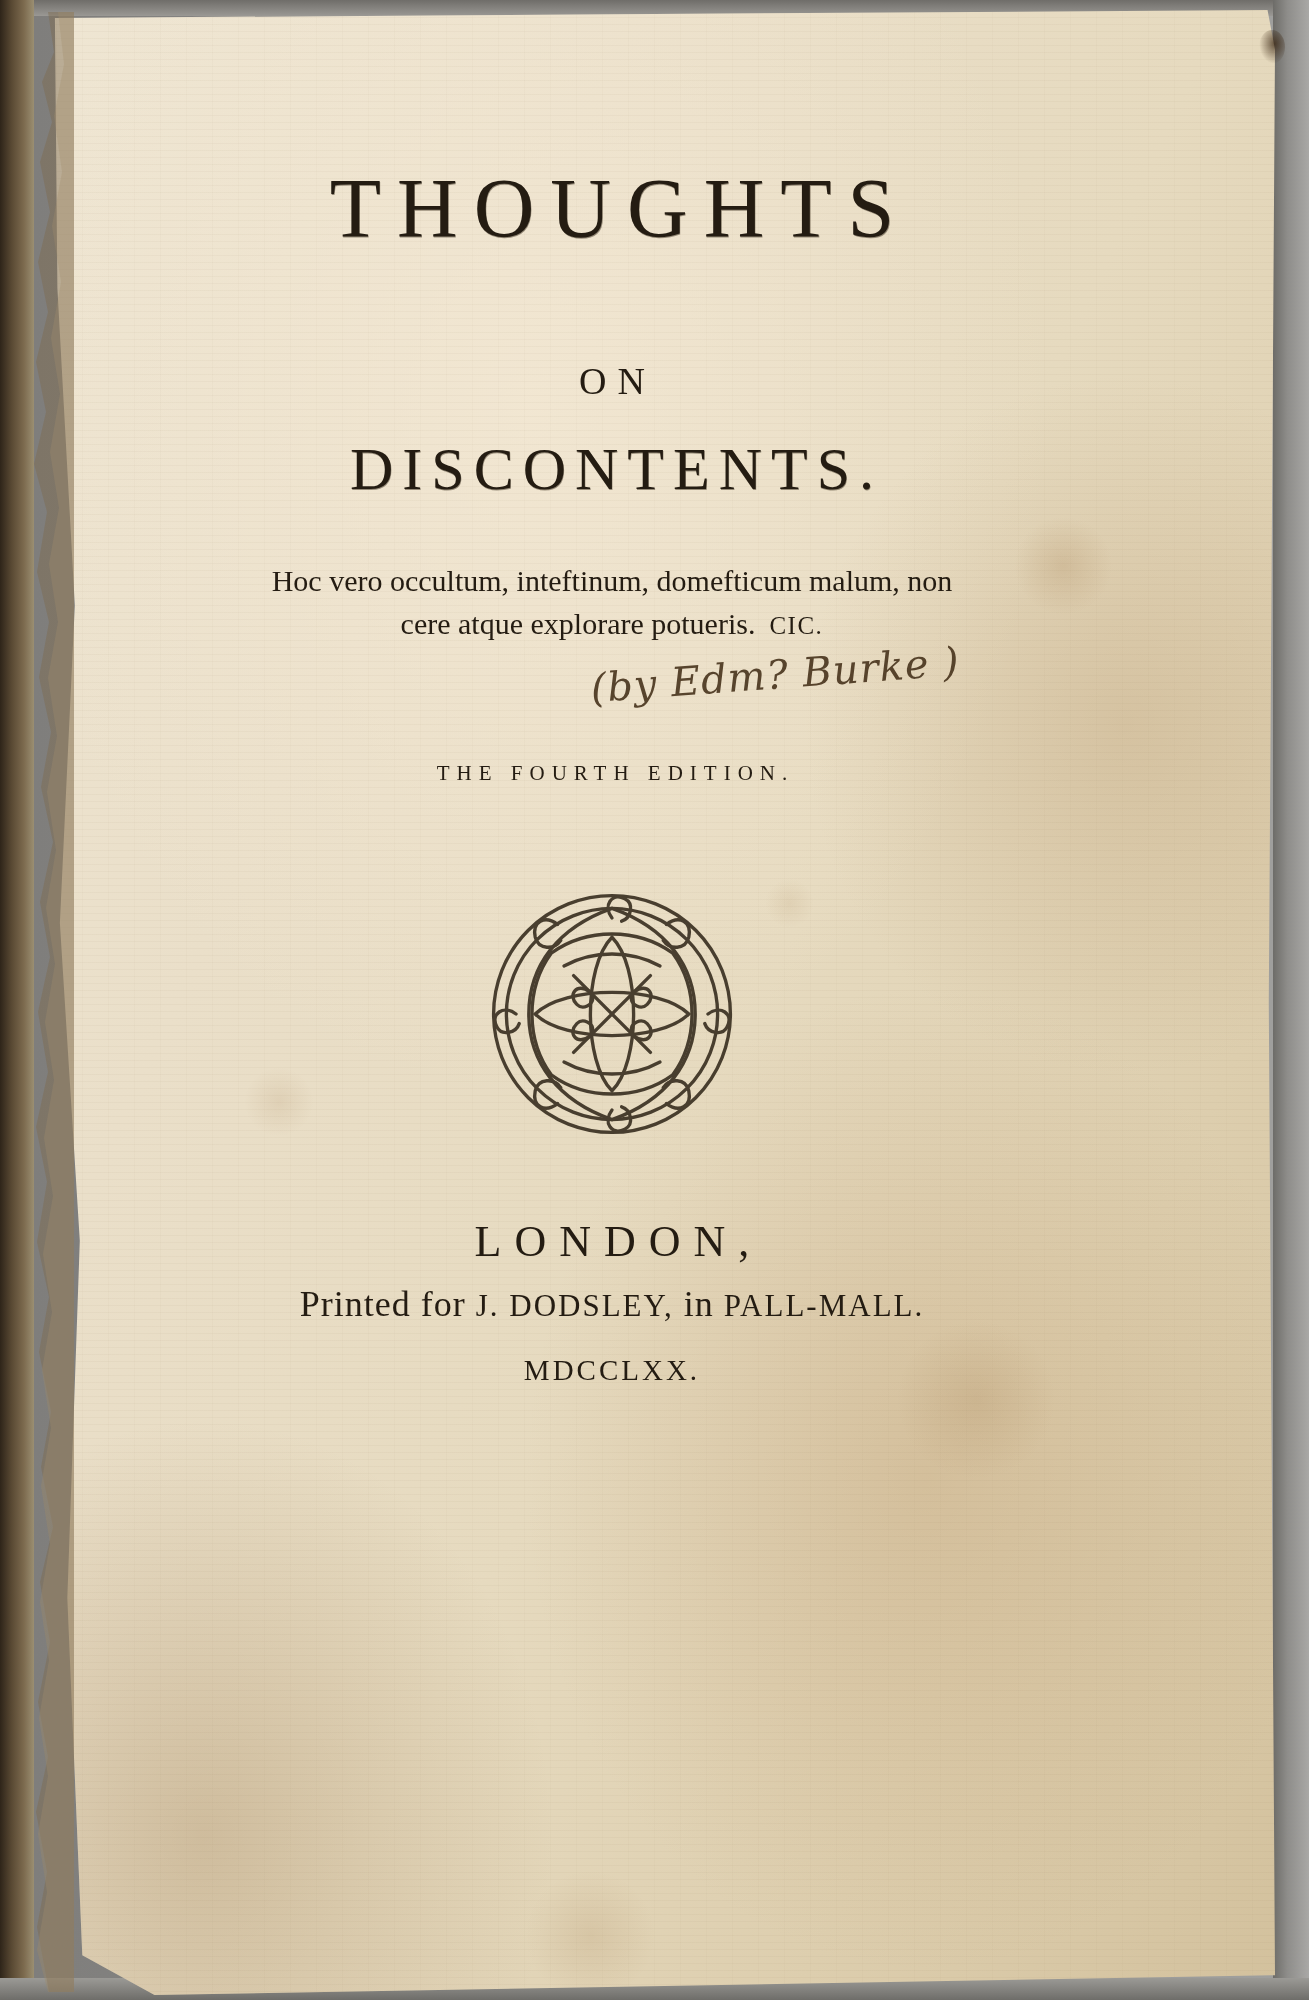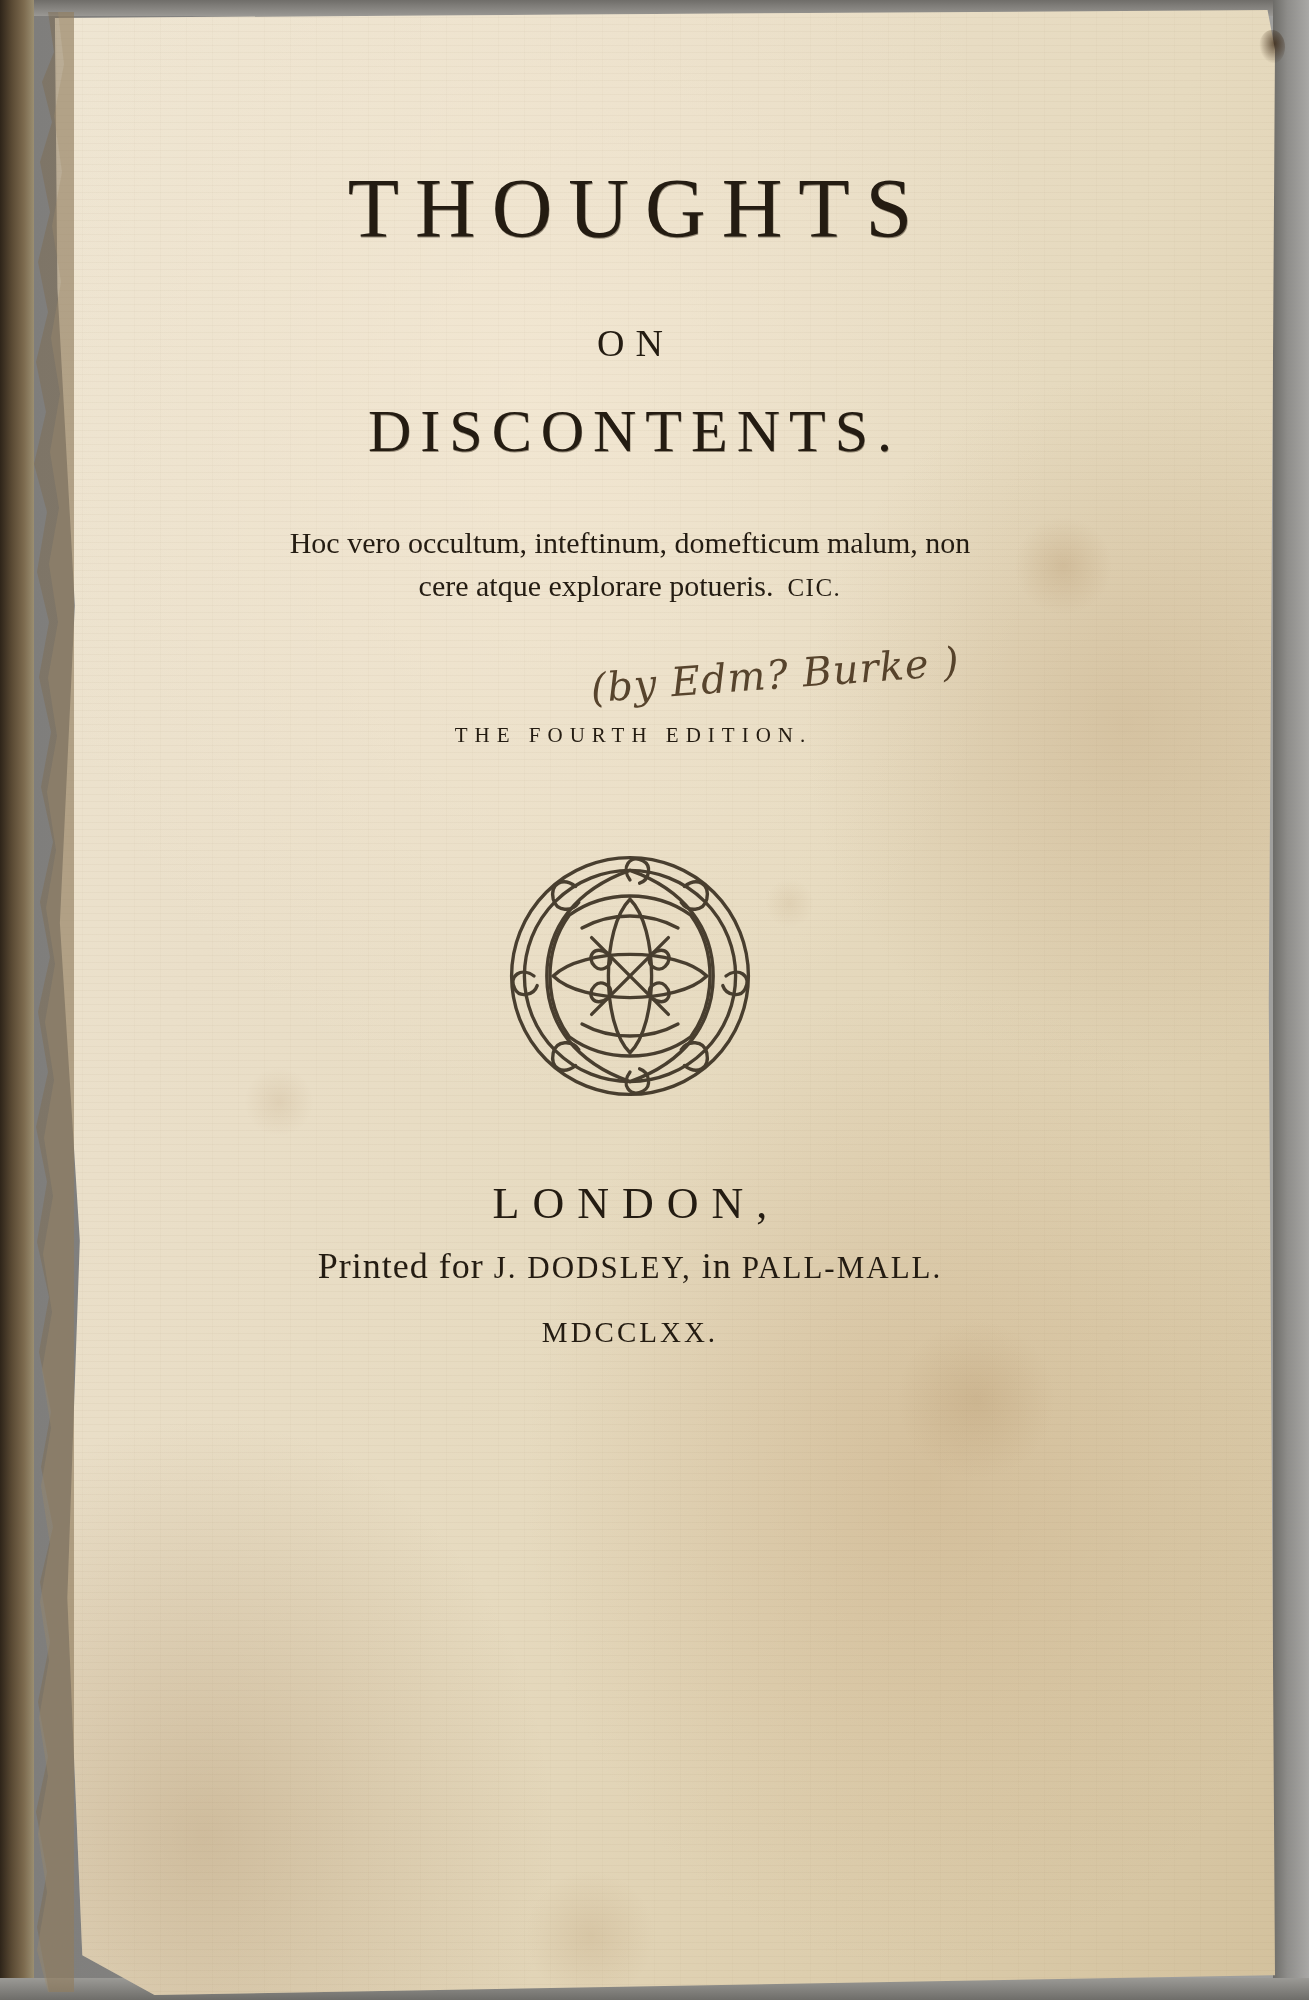--- a/index.html
+++ b/index.html
@@ -114,40 +114,40 @@
     width: 26px;
     height: 34px;
     background: radial-gradient(ellipse at 60% 40%, rgba(60,40,20,0.75), rgba(60,40,20,0) 70%);
     border-radius: 50%;
     pointer-events: none;
   }
 
   
   #typeblock {
     position: absolute;
-    left: 90px;
+    left: 72px;
     top: 0;
     width: 1080px;
     height: 1985px;
     color: #241c12;
     text-align: center;
   }
 
   .ln { display: block; }
 
   .title-main {
     margin-top: 160px;
     font-size: 84px;
     letter-spacing: 16px;
     font-weight: 400;
     text-indent: 16px;
     text-shadow: 0.6px 0.6px 0 rgba(40,28,14,0.45);
   }
   .title-on {
-    margin-top: 64px;
+    margin-top: 102px;
     font-size: 38px;
     letter-spacing: 11px;
     text-indent: 11px;
   }
   .title-cause {
     margin-top: 54px;
     font-size: 62px;
     letter-spacing: 13px;
     text-indent: 13px;
     text-shadow: 0.5px 0.5px 0 rgba(40,28,14,0.4);

